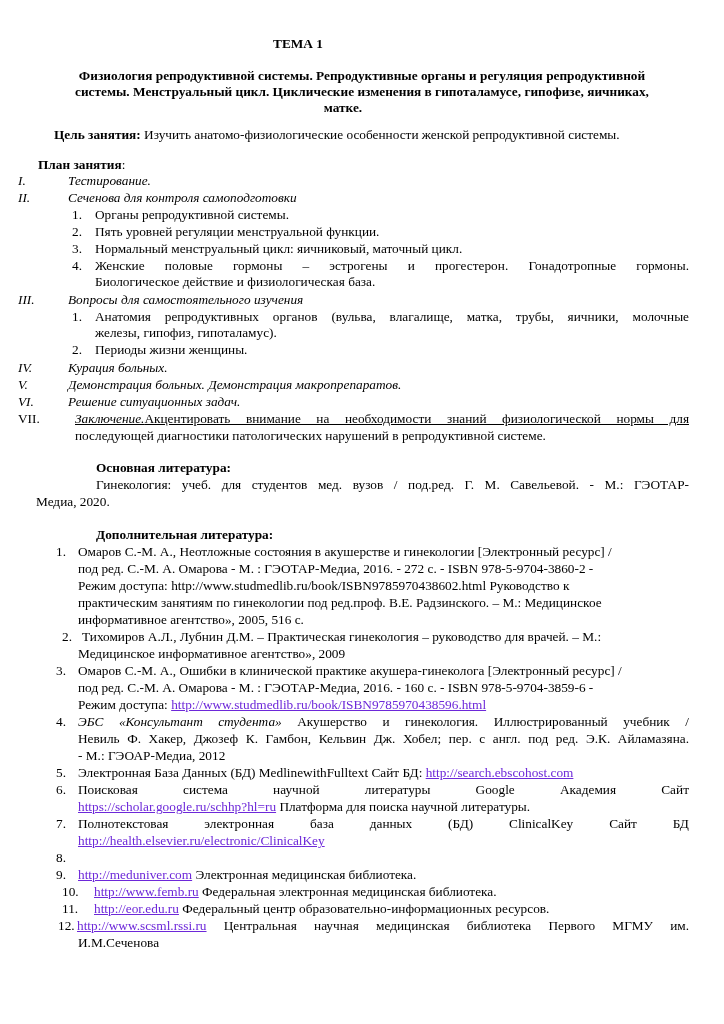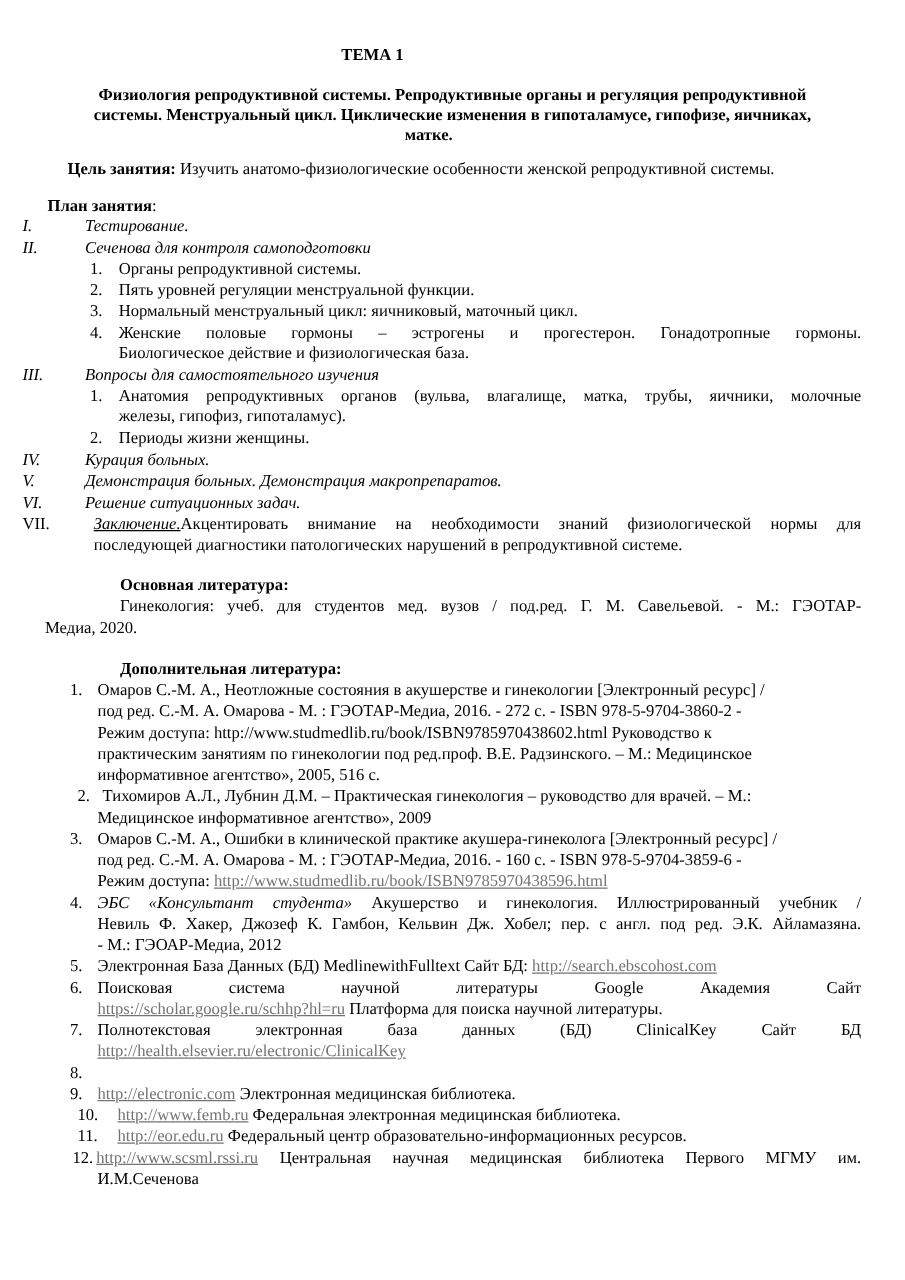--- a/index.html
+++ b/index.html
@@ -6,21 +6,21 @@
   body {
     width: 724px; height: 1024px; position: relative; overflow: hidden;
     font-family: "Liberation Serif", serif; color: #000; font-size: 13.3px; line-height: 16.6px;
   }
   .page { position: absolute; left: 0; top: 0; width: 724px; height: 1024px; }
   .abs { position: absolute; white-space: nowrap; }
   .center { text-align: center; }
   .bold { font-weight: bold; }
   .italic { font-style: italic; }
   .underline { text-decoration: underline; }
-  a, .link { color: #737373; text-decoration: underline; }
+  a, .link { color: #6d28d9; text-decoration: underline; }
   .just { text-align: justify; text-align-last: justify; white-space: normal; }
 </style>
 </head>
 <body>
 
 <div class="page">
 
   <div class="abs center bold" style="left:0;width:596px;top:36px;">ТЕМА 1</div>
   <div class="abs center bold" style="left:0;width:724px;top:68px;">Физиология репродуктивной системы. Репродуктивные органы и регуляция репродуктивной</div>
   <div class="abs center bold" style="left:0;width:724px;top:84px;">системы. Менструальный цикл. Циклические изменения в гипоталамусе, гипофизе, яичниках,</div>
@@ -58,21 +58,21 @@
   <div class="abs" style="left:95px;top:342px;">Периоды жизни женщины.</div>
 
   <div class="abs italic" style="left:18px;top:360px;">IV.</div>
   <div class="abs italic" style="left:68px;top:360px;">Курация больных.</div>
   <div class="abs italic" style="left:18px;top:377px;">V.</div>
   <div class="abs italic" style="left:68px;top:377px;">Демонстрация больных. Демонстрация макропрепаратов.</div>
   <div class="abs italic" style="left:18px;top:394px;">VI.</div>
   <div class="abs italic" style="left:68px;top:394px;">Решение ситуационных задач.</div>
 
   <div class="abs" style="left:18px;top:411px;">VII.</div>
-  <div class="abs just" style="left:75px;top:411px;width:614px;">
+  <div class="abs just" style="left:75px;top:411px;width:614px;text-decoration:underline;">
     <span class="italic underline">Заключение.</span><span>Акцентировать внимание на необходимости знаний физиологической нормы для</span>
   </div>
   <div class="abs" style="left:75px;top:428px;">последующей диагностики патологических нарушений в репродуктивной системе.</div>
 
   <div class="abs bold" style="left:96px;top:460px;">Основная литература:</div>
   <div class="abs just" style="left:96px;top:477px;width:593px;">Гинекология: учеб. для студентов мед. вузов / под.ред. Г. М. Савельевой. - М.: ГЭОТАР-</div>
   <div class="abs" style="left:36px;top:494px;">Медиа, 2020.</div>
 
   <div class="abs bold" style="left:96px;top:527px;">Дополнительная литература:</div>
 
@@ -132,21 +132,21 @@
     <span>БД</span>
   </div>
   <div class="abs" style="left:78px;top:833px;">
     <span class="link">http://health.elsevier.ru/electronic/ClinicalKey</span>
   </div>
 
   <div class="abs" style="left:56px;top:850px;">8.</div>
 
   <div class="abs" style="left:56px;top:867px;">9.</div>
   <div class="abs" style="left:78px;top:867px;">
-    <span class="link">http://electronic.com</span><span> Электронная медицинская библиотека.</span>
+    <span class="link">http://meduniver.com</span><span> Электронная медицинская библиотека.</span>
   </div>
 
   <div class="abs" style="left:62px;top:884px;">10.</div>
   <div class="abs" style="left:94px;top:884px;">
     <span class="link">http://www.femb.ru</span><span> Федеральная электронная медицинская библиотека.</span>
   </div>
 
   <div class="abs" style="left:62px;top:901px;">11.</div>
   <div class="abs" style="left:94px;top:901px;">
     <span class="link">http://eor.edu.ru</span><span> Федеральный центр образовательно-информационных ресурсов.</span>

